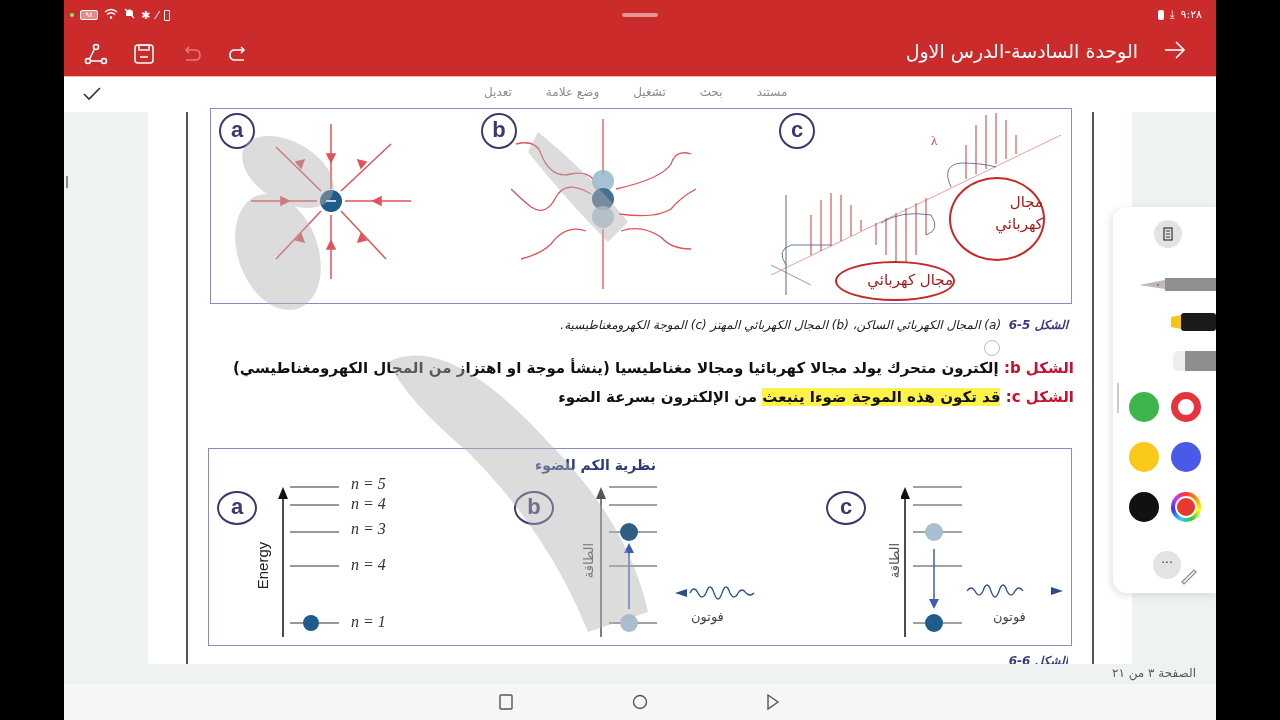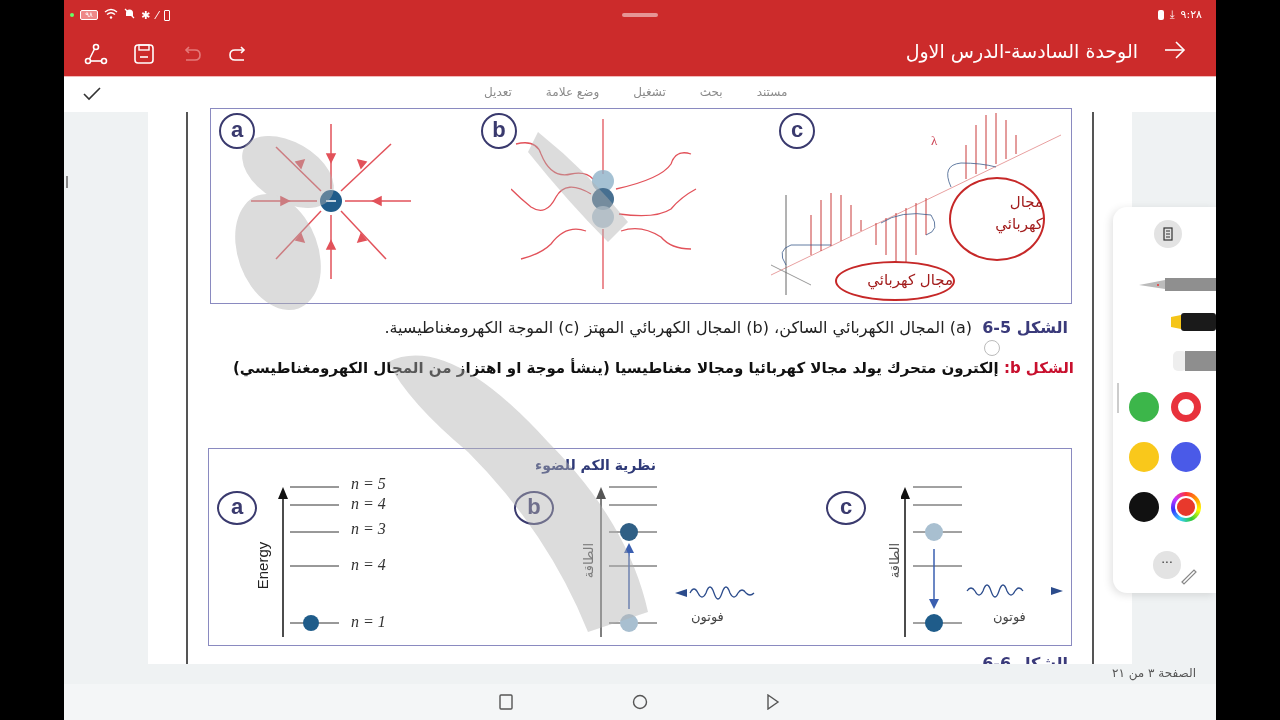--- a/index.html
+++ b/index.html
@@ -15,21 +15,21 @@
   .tbtn { position: absolute; top: 4px; width: 28px; height: 28px; display: flex; align-items: center; justify-content: center; }
   .title { position: absolute; right: 78px; top: 40px; font-size: 19px; direction: rtl; font-family: "DejaVu Sans", sans-serif; text-align: right; }
   .back-arrow { position: absolute; right: 30px; top: 40px; }
   .ribbon { position: absolute; left: 0; top: 76px; width: 100%; height: 36px; background: #fff; border-top: 1px solid #f3b9b9; }
   .ribbon-tabs { position: absolute; left: 420px; top: 8px; display: flex; direction: rtl; gap: 34px; font-size: 12px; color: #8a8a8a; }
   .ribbon .check { position: absolute; left: 18px; top: 9px; }
   .page { position: absolute; left: 84px; top: 112px; width: 984px; height: 552px; background: #fff; }
   .margin-line { position: absolute; top: 0; width: 2px; height: 552px; background: #555; }
   .fig-box { position: absolute; border: 1.5px solid #8a8ac0; background: #fff; }
   .circle-label { position: absolute; width: 36px; height: 36px; border: 2.5px solid #3a3a6e; border-radius: 50%; color: #3a3a6e; font-weight: bold; font-size: 22px; text-align: center; line-height: 30px; font-family: "Liberation Sans", sans-serif; }
-  .caption { position: absolute; direction: rtl; font-size: 16px; color: #222; white-space: nowrap; }
+  .caption { position: absolute; direction: rtl; font-size: 12px; color: #222; white-space: nowrap; font-style: italic; }
   .caption .fig-no { color: #3a3a7a; font-weight: bold; }
   .notes { position: absolute; direction: rtl; font-size: 15px; font-weight: bold; color: #111; white-space: nowrap; line-height: 29px; }
   .notes .lbl { color: #c8102e; }
   .notes .hl { background: #fff34a; }
   .q-title { position: absolute; direction: rtl; font-size: 14px; font-weight: bold; color: #2f3a78; }
   .energy-label { position: absolute; transform: rotate(-90deg); transform-origin: center; font-size: 15px; color: #222; font-family: "Liberation Sans", sans-serif; }
   .energy-ar { position: absolute; transform: rotate(-90deg); font-size: 13px; color: #555; direction: rtl; }
   .nlabel { position: absolute; font-family: "Liberation Serif", serif; font-style: italic; font-size: 16px; color: #333; }
   .photon { position: absolute; font-size: 13px; color: #444; direction: rtl; }
   .annot { position: absolute; direction: rtl; color: #a21c1c; font-size: 15px; line-height: 22px; }
@@ -220,20 +220,21 @@
       <div class="annot" style="left:624px; top:152px; width:120px; height:40px; border:2px solid #c62828; border-radius:50%; line-height:34px;">مجال كهربائي</div>
     </div>
 
     <div class="caption" style="right:64px; top:206px;">
       <span class="fig-no">الشكل 5-6</span>&nbsp;&nbsp;<span>(a) المجال الكهربائي الساكن، (b) المجال الكهربائي المهتز (c) الموجة الكهرومغناطيسية.</span>
     </div>
     <div style="position:absolute;left:836px;top:228px;width:16px;height:16px;border:1px solid #bbb;border-radius:50%"></div>
 
     <div class="notes" style="right:58px; top:242px;">
       <div><span class="lbl">الشكل b:</span> <span>إلكترون متحرك يولد مجالا كهربائيا ومجالا مغناطيسيا (ينشأ موجة او اهتزاز من المجال الكهرومغناطيسي)</span></div>
+      <div><span class="lbl">الشكل c:</span> <span class="hl">قد تكون هذه الموجة ضوءا ينبعث</span> <span>من الإلكترون بسرعة الضوء</span></div>
     </div>
 
     <div class="fig-box" style="left:60px; top:336px; width:864px; height:198px;">
       <div class="q-title" style="left:326px; top:8px;">نظرية الكم للضوء</div>
       <div class="circle-label" style="left:8px; top:42px; width:40px; height:34px; line-height:28px">a</div>
       <div class="circle-label" style="left:305px; top:42px; width:40px; height:34px; line-height:28px">b</div>
       <div class="circle-label" style="left:617px; top:42px; width:40px; height:34px; line-height:28px">c</div>
 
       <svg style="position:absolute;left:66px;top:36px" width="90" height="158">
         <line x1="8" y1="152" x2="8" y2="8" stroke="#111" stroke-width="1.5"></line>

